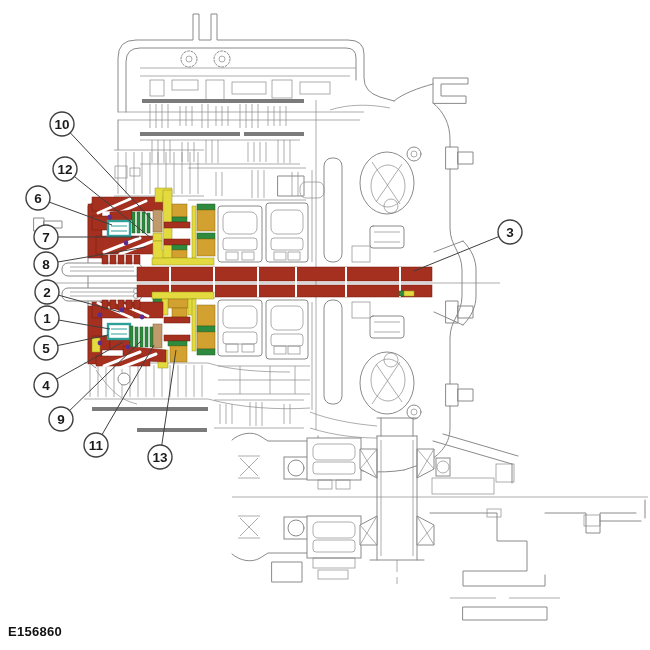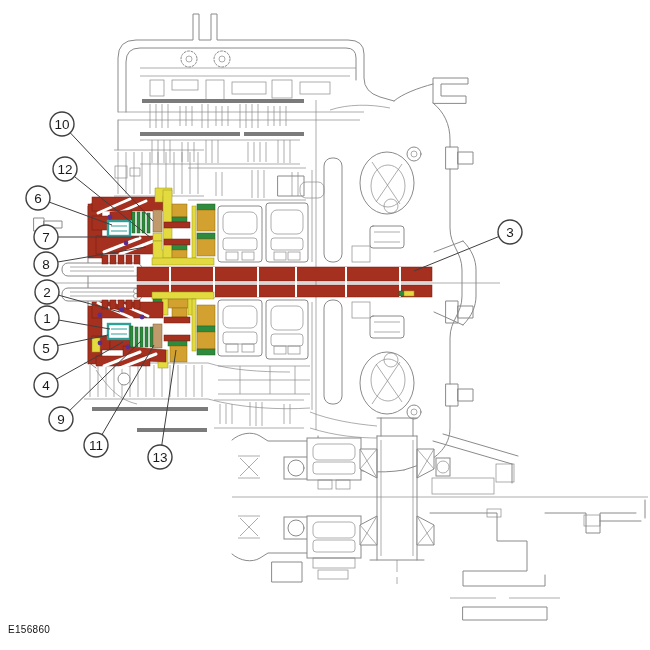--- a/index.html
+++ b/index.html
@@ -1,18 +1,18 @@
 <!DOCTYPE html>
 <html style="--red: #a5301f; --yellow: #e2da3e; --gold: #d2a12f; --green: #2e8b3d; --teal: #2fa098; --tan: #c09a6a; --purple: #5c2d91; --line: #8a8a8a; --band: #7b7b7b; --callout: #3f3f3f;"><head>
 <meta charset="utf-8">
 <style>
   html,body{margin:0;padding:0;background:#fff;}
   .stage{position:relative;width:650px;height:650px;background:#fff;overflow:hidden;
-         font-family:"Liberation Sans",sans-serif;}
-  .figcode{position:absolute;left:8px;top:624px;font-size:10px;color:#111;letter-spacing:.3px;}
+         font-family:"Liberation Sans",sans-serif;font-weight:bold;}
+  .figcode{position:absolute;left:8px;top:624px;font-size:13px;color:#111;letter-spacing:.3px;}
   svg{position:absolute;left:0;top:0;}
   .ln{fill:none;stroke:var(--line);stroke-width:1;stroke-linecap:round;stroke-linejoin:round;}
   .lnthin{fill:none;stroke:var(--line);stroke-width:.7;}
   .wfill{fill:#fff;stroke:var(--line);stroke-width:1;}
   .band{fill:var(--band);stroke:none;}
   .red{fill:var(--red);stroke:#76190f;stroke-width:.5;}
   .yellow{fill:var(--yellow);stroke:#9a941c;stroke-width:.5;}
   .gold{fill:var(--gold);stroke:#8a6c12;stroke-width:.5;}
   .green{fill:var(--green);stroke:#1c5c26;stroke-width:.5;}
   .tealbox{fill:#fff;stroke:var(--teal);stroke-width:2.4;}

